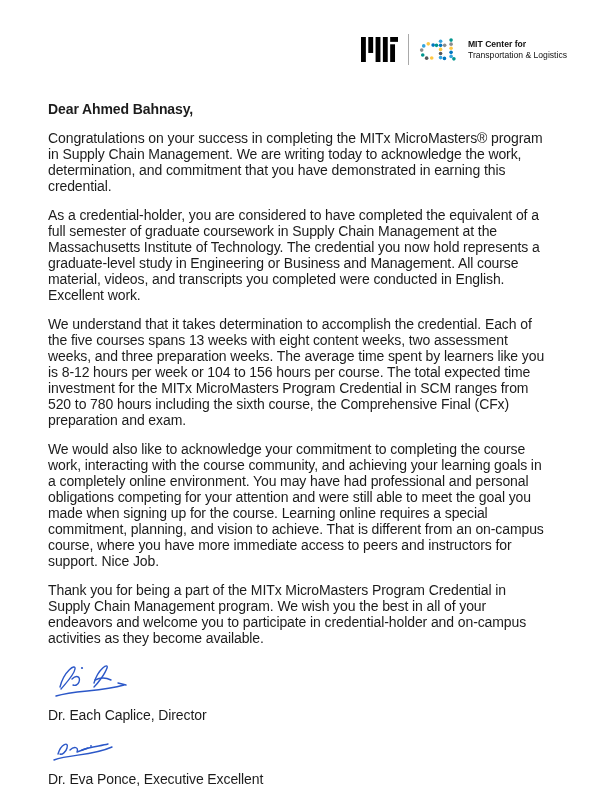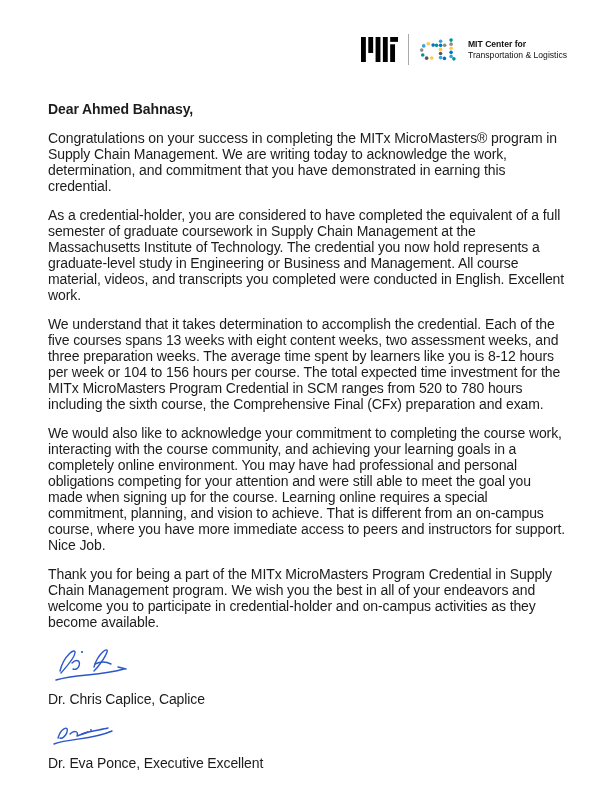--- a/index.html
+++ b/index.html
@@ -33,21 +33,21 @@
   .letter-body {
     position: absolute;
     left: 48px;
     right: 45px;
     top: 101px;
     font-size: 14px;
     line-height: 16px;
     letter-spacing: -0.1px;
   }
   .salutation { font-weight: bold; margin: 0 0 13px 0; }
-  .para { margin: 0 0 13px 0; }
+  .para { margin: 0 16px 13px 0; }
 
   .sig { margin: 6px 0 2px 0; }
   .sig svg { display: block; }
   .sig path, .sig circle.ink { stroke: #2b57c8; }
   .sig path { fill: none; stroke-width: 1.4; stroke-linecap: round; stroke-linejoin: round; }
   .sig circle.ink { fill: #2b57c8; stroke-width: 0; }
   .signer { margin: 4px 0 8px 0; }
   .sig2 { margin-top: 12px; }
 
   .program-footer {
@@ -124,21 +124,21 @@
       <svg width="90" height="44" viewBox="0 0 90 44" xmlns="http://www.w3.org/2000/svg">
         <path d="M12 28 C 16 12, 28 4, 27 10 C 26 16, 18 24, 13 30"></path>
         <path d="M24 20 C 28 16, 33 17, 31 23 C 30 26, 27 27, 25 26"></path>
         <circle class="ink" cx="34" cy="9" r="1.1"></circle>
         <path d="M46 24 C 50 10, 61 3, 59 9 C 57 15, 50 24, 46 28"></path>
         <path d="M47 21 C 53 18, 59 19, 63 21"></path>
         <path d="M8 37 C 28 31, 52 33, 76 26"></path>
         <path d="M70 24 L 78 26"></path>
       </svg>
     </div>
-    <p class="signer">Dr. Chris Caplice, Caplice</p>
+    <p class="signer">Dr. Each Caplice, Director</p>
 
     <div class="sig sig2">
       <svg width="80" height="32" viewBox="0 0 80 32" xmlns="http://www.w3.org/2000/svg">
         <path d="M10 19 C 13 9, 21 6, 19 13 C 18 17, 14 20, 12 19"></path>
         <path d="M22 15 C 26 11, 31 12, 29 17 L 40 13"></path>
         <path d="M34 15 C 42 12, 52 11, 60 9"></path>
         <path d="M6 25 C 22 19, 44 21, 64 12"></path>
         <circle class="ink" cx="43" cy="11" r="0.9"></circle>
       </svg>
     </div>

